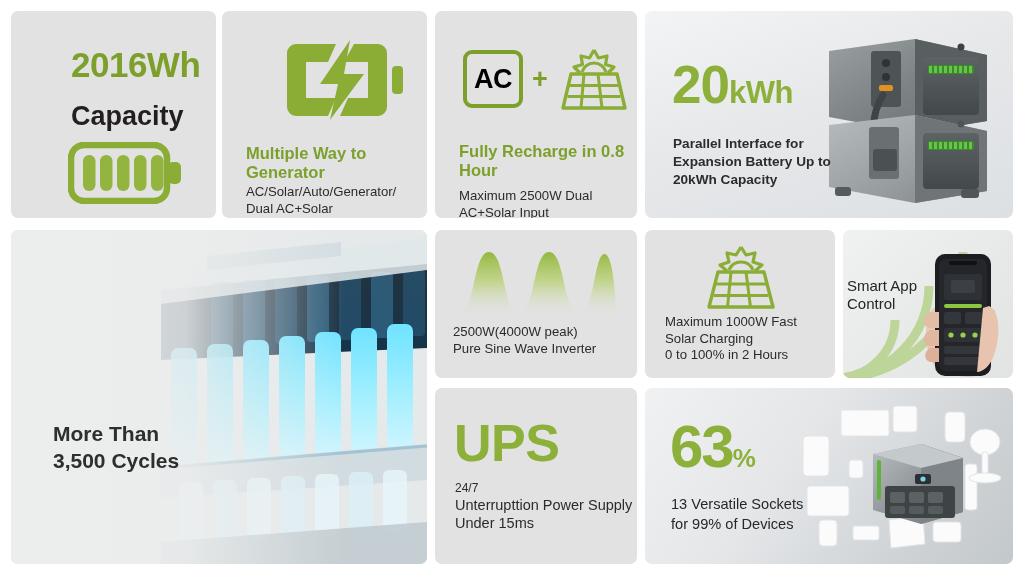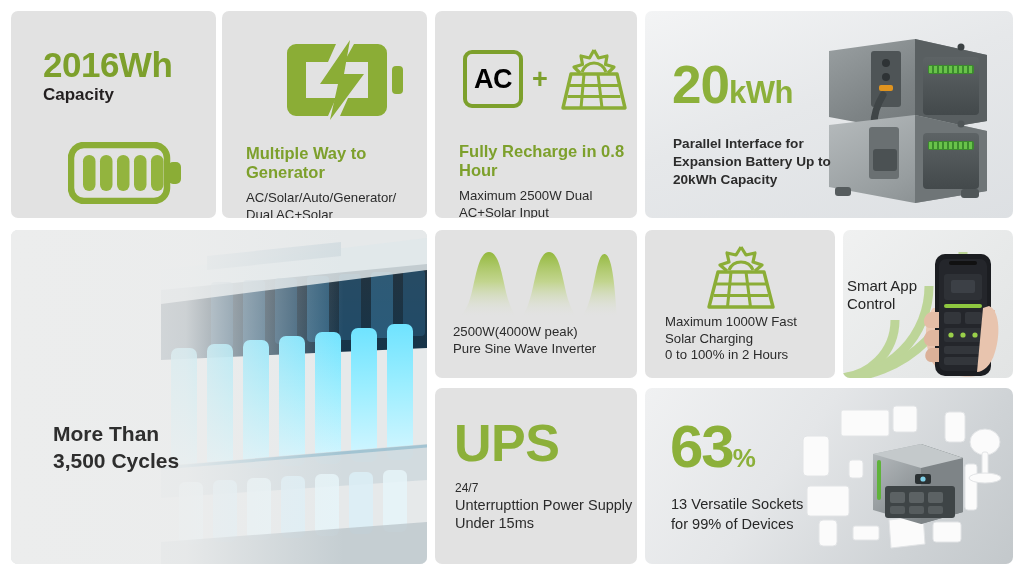--- a/index.html
+++ b/index.html
@@ -12,20 +12,21 @@
   .board {
     position: relative;
     width: 1024px; height: 576px;
     background: #ffffff;
   }
   .card {
     position: absolute;
     background: #e2e2e2;
     border-radius: 7px;
     overflow: hidden;
+    padding-left: 28px;
   }
   .card.photo { background: #e9eaec; }
 
   
   .hero-num {
     color: #7da02c;
     font-weight: bold;
     letter-spacing: -0.5px;
     line-height: 1;
   }
@@ -41,29 +42,29 @@
   }
   .body-text {
     color: #2b2b2b;
     line-height: 1.26;
     font-size: 13.2px;
   }
 
   
   #card-capacity { left: 11px; top: 11px; width: 205px; height: 207px; }
   #card-capacity .c1-num { font-size: 35px; margin: 36px 0 0 32px; }
-  #card-capacity .c1-sub { font-size: 17px; margin: 3px 0 0 32px; }
+  #card-capacity .c1-sub { font-size: 27px; margin: 19px 0 0 32px; }
   .batt-icon { position: absolute; left: 57px; top: 131px; width: 116px; height: 62px; }
 
   
   #card-recharge { left: 222px; top: 11px; width: 205px; height: 207px; }
   .bolt-icon { position: absolute; left: 62px; top: 27px; width: 124px; height: 84px; }
   #card-recharge .txt { position: absolute; left: 24px; top: 133px; width: 180px; }
   #card-recharge .green-head { font-size: 16.5px; }
-  #card-recharge .body-text { margin-top: 7px; }
+  #card-recharge .body-text { margin-top: 1px; }
 
   
   #card-ac { left: 435px; top: 11px; width: 202px; height: 207px; }
   .ac-row { position: absolute; left: 28px; top: 36px; display: flex; align-items: center; gap: 9px; }
   .ac-box {
     width: 60px; height: 58px;
     border: 4.5px solid #7da02c;
     border-radius: 9px;
     color: #000000;
     font-size: 27px; font-weight: bold;

